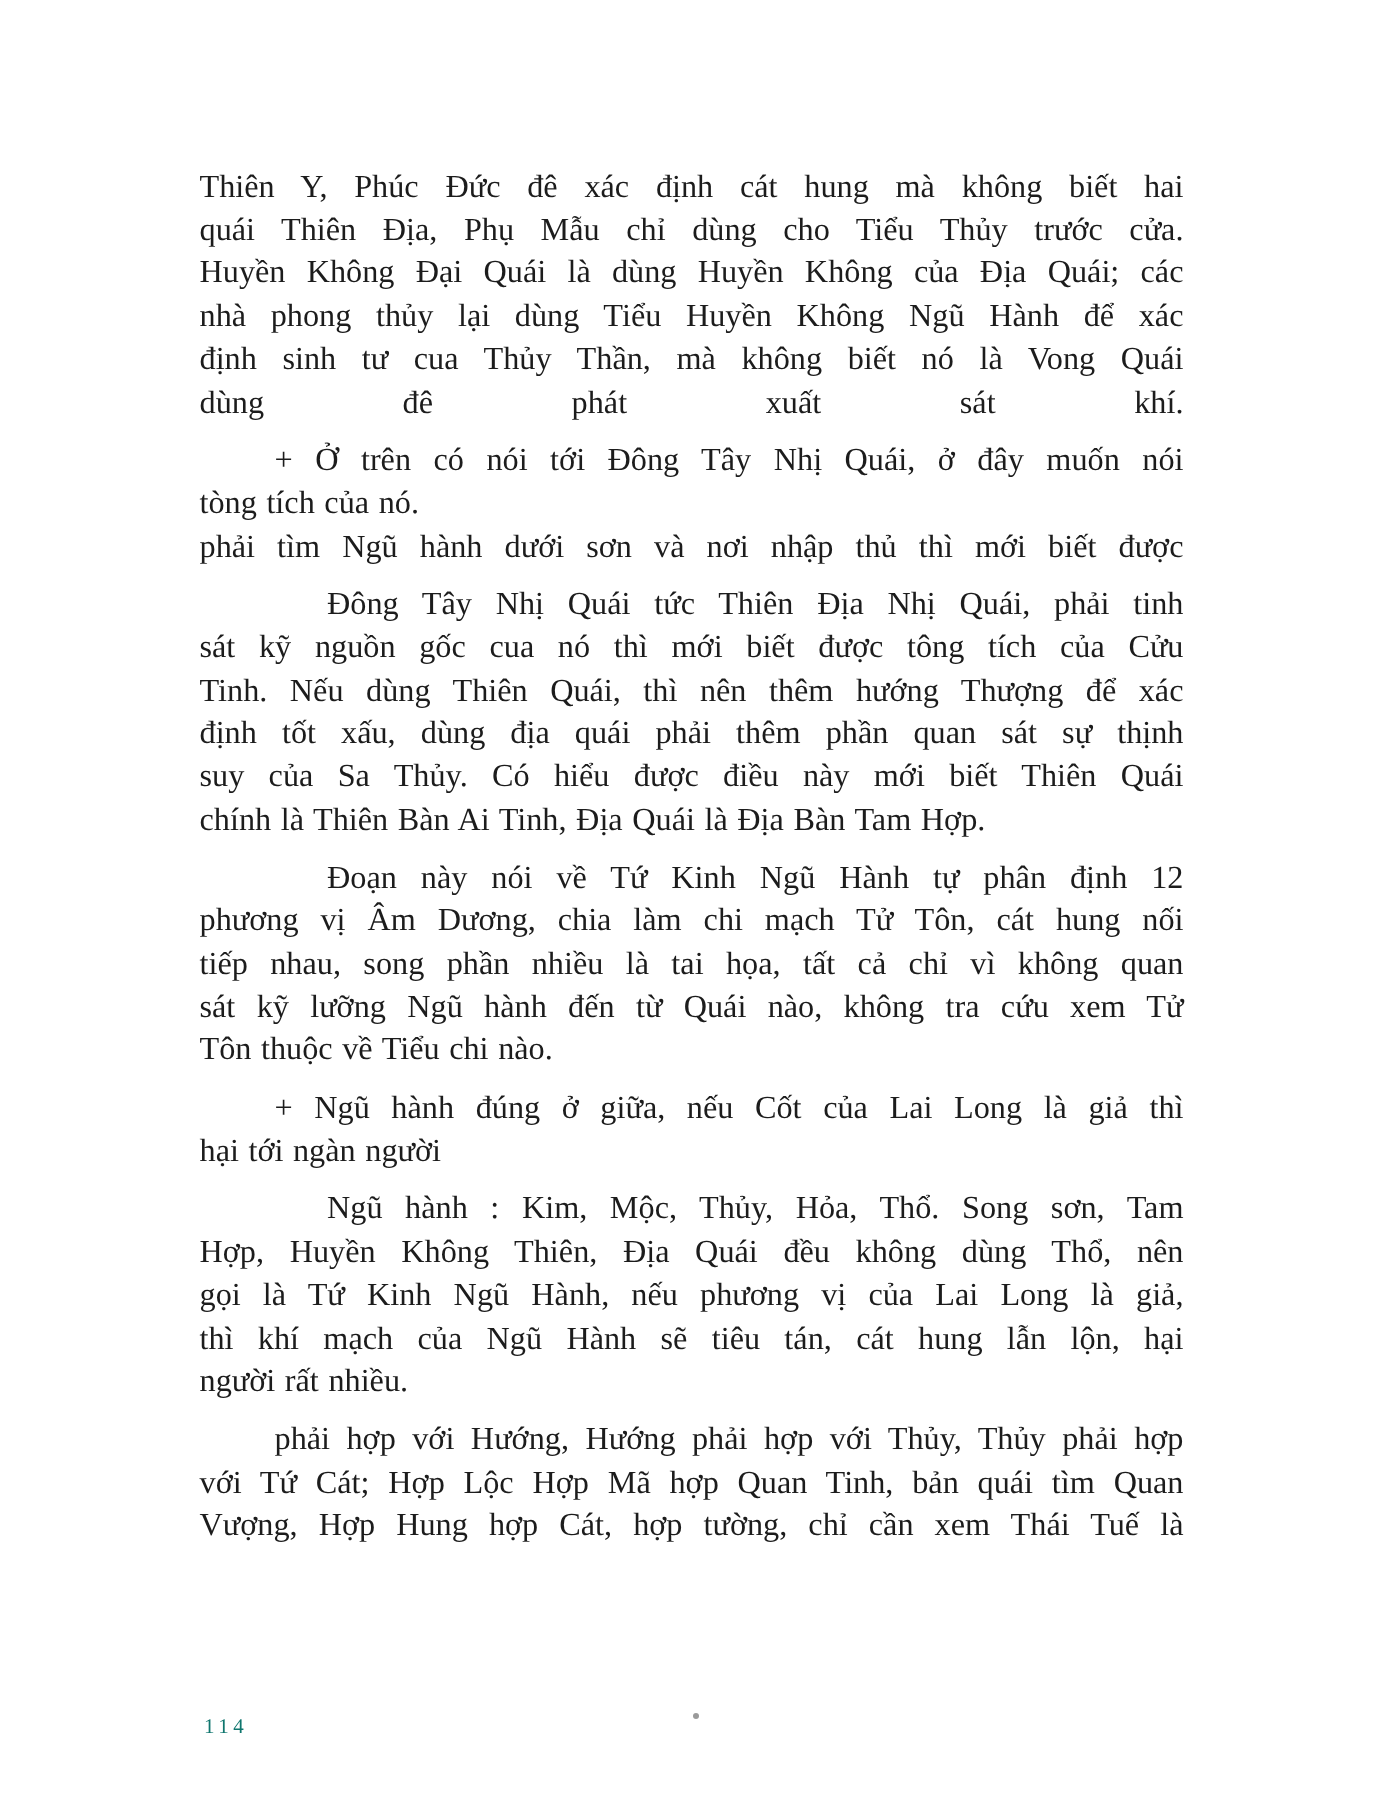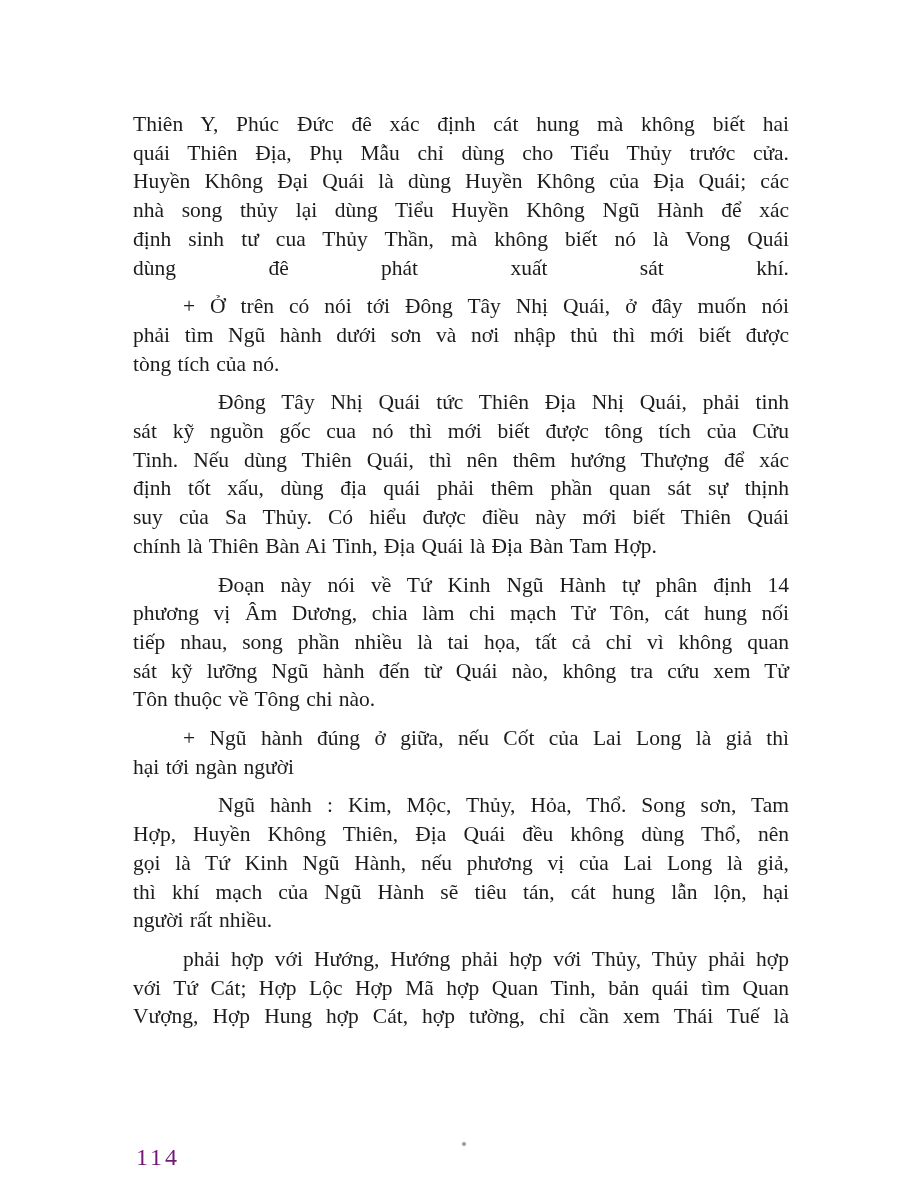--- a/index.html
+++ b/index.html
@@ -46,66 +46,66 @@
     padding-left: 50px;
     font-family: Liberation Serif, serif;
   }
   .p-deep .line:first-child {
     padding-left: 85px;
   }
   .page-number {
     position: absolute;
     left: 136px;
     top: 1144px;
-    font-size: 24px;
+    font-size: 14px;
     letter-spacing: 3px;
-    color: #701a75;
+    color: #0f766e;
   }
   .speckle {
     position: absolute;
     left: 462px;
     top: 1142px;
     width: 4px;
     height: 4px;
     border-radius: 50%;
     background: #9a9a9a;
   }
 </style>
 </head>
 <body>
 
 <div class="scan-page">
   <div class="text-block" id="text-block">
       <div class="paragraph p-none">
         <div class="line">Thiên Y, Phúc Đức đê xác định cát hung mà không biết hai</div>
         <div class="line">quái Thiên Địa, Phụ Mẫu chỉ dùng cho Tiểu Thủy trước cửa.</div>
         <div class="line">Huyền Không Đại Quái là dùng Huyền Không của Địa Quái; các</div>
-        <div class="line">nhà song thủy lại dùng Tiểu Huyền Không Ngũ Hành để xác</div>
+        <div class="line">nhà phong thủy lại dùng Tiểu Huyền Không Ngũ Hành để xác</div>
         <div class="line">định sinh tư cua Thủy Thần, mà không biết nó là Vong Quái</div>
         <div class="line">dùng đê phát xuất sát khí.</div>
       </div>
       <div class="paragraph p-plus">
         <div class="line">+ Ở trên có nói tới Đông Tây Nhị Quái, ở đây muốn nói</div>
+        <div class="line last">tòng tích của nó.</div>
         <div class="line">phải tìm Ngũ hành dưới sơn và nơi nhập thủ thì mới biết được</div>
-        <div class="line last">tòng tích của nó.</div>
       </div>
       <div class="paragraph p-deep">
         <div class="line">Đông Tây Nhị Quái tức Thiên Địa Nhị Quái, phải tinh</div>
         <div class="line">sát kỹ nguồn gốc cua nó thì mới biết được tông tích của Cửu</div>
         <div class="line">Tinh. Nếu dùng Thiên Quái, thì nên thêm hướng Thượng để xác</div>
         <div class="line">định tốt xấu, dùng địa quái phải thêm phần quan sát sự thịnh</div>
         <div class="line">suy của Sa Thủy. Có hiểu được điều này mới biết Thiên Quái</div>
         <div class="line last">chính là Thiên Bàn Ai Tinh, Địa Quái là Địa Bàn Tam Hợp.</div>
       </div>
       <div class="paragraph p-deep">
-        <div class="line">Đoạn này nói về Tứ Kinh Ngũ Hành tự phân định 14</div>
+        <div class="line">Đoạn này nói về Tứ Kinh Ngũ Hành tự phân định 12</div>
         <div class="line">phương vị Âm Dương, chia làm chi mạch Tử Tôn, cát hung nối</div>
         <div class="line">tiếp nhau, song phần nhiều là tai họa, tất cả chỉ vì không quan</div>
         <div class="line">sát kỹ lưỡng Ngũ hành đến từ Quái nào, không tra cứu xem Tử</div>
-        <div class="line last">Tôn thuộc về Tông chi nào.</div>
+        <div class="line last">Tôn thuộc về Tiểu chi nào.</div>
       </div>
       <div class="paragraph p-plus">
         <div class="line">+ Ngũ hành đúng ở giữa, nếu Cốt của Lai Long là giả thì</div>
         <div class="line last">hại tới ngàn người</div>
       </div>
       <div class="paragraph p-deep">
         <div class="line">Ngũ hành : Kim, Mộc, Thủy, Hỏa, Thổ. Song sơn, Tam</div>
         <div class="line">Hợp, Huyền Không Thiên, Địa Quái đều không dùng Thổ, nên</div>
         <div class="line">gọi là Tứ Kinh Ngũ Hành, nếu phương vị của Lai Long là giả,</div>
         <div class="line">thì khí mạch của Ngũ Hành sẽ tiêu tán, cát hung lẫn lộn, hại</div>

